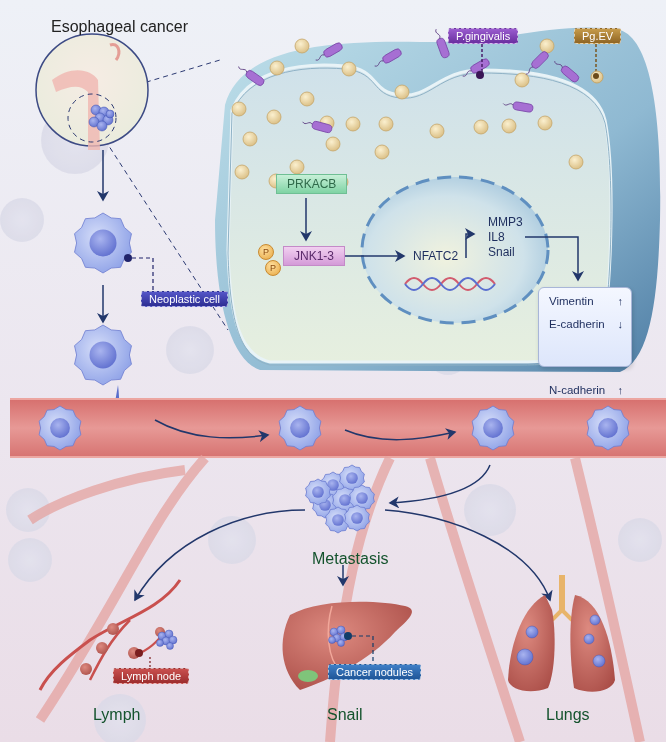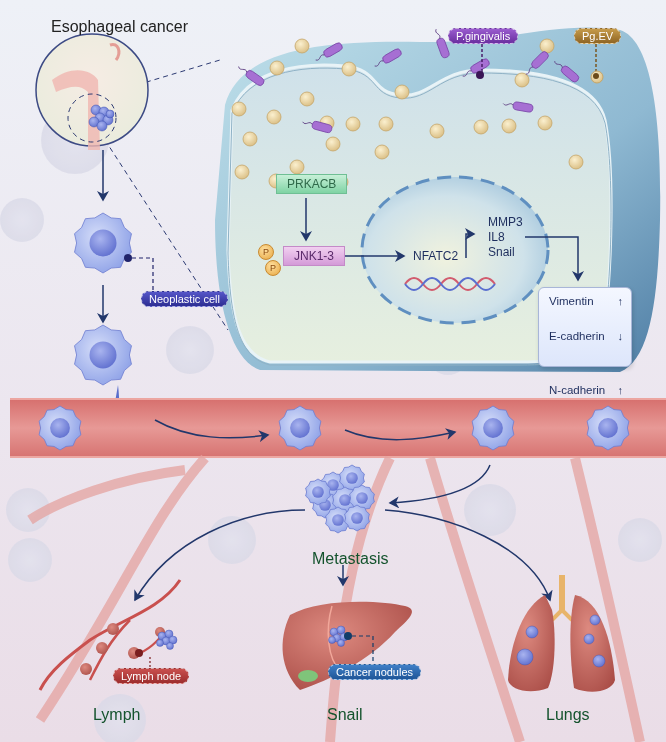--- a/index.html
+++ b/index.html
@@ -2,21 +2,21 @@
 <html><head>
 <meta charset="utf-8">
 <style>
   html,body{margin:0;padding:0;}
   body{width:666px;height:742px;overflow:hidden;background:#fff;font-family:"Liberation Sans",sans-serif;}
   #stage{position:relative;width:666px;height:742px;overflow:hidden;}
   svg#art{position:absolute;left:0;top:0;width:666px;height:742px;}
   .lbl{position:absolute;font-family:"Liberation Sans",sans-serif;white-space:nowrap;}
   .title{font-size:16px;color:#222;}
   .pathway{font-size:12px;color:#1e2e5e;}
-  .pill{border-radius:8px;color:#fff;font-size:11px;padding:1px 7px;border:1px dashed rgba(255,255,255,0.6);}
+  .pill{border-radius:3px;color:#fff;font-size:11px;padding:1px 7px;border:1px dashed rgba(255,255,255,0.6);}
   .pill-purple{background:linear-gradient(#9a5ccf,#6a2fa0);}
   .pill-gold{background:linear-gradient(#c69b4a,#8f6524);}
   .pill-navy{background:linear-gradient(#5556c8,#2d2e93);}
   .pill-red{background:linear-gradient(#c9504e,#9c2d2d);}
   .pill-blue{background:linear-gradient(#3f7fc7,#1f5698);}
   .prot{border-radius:0;font-size:12px;padding:2px 10px;}
   .prot-green{background:linear-gradient(#c8f0d8,#7fd3a4);color:#2f6a4a;border:1px solid #6fbf94;}
   .prot-pink{background:linear-gradient(#f1d0f0,#d49ad8);color:#5a2a6a;border:1px solid #c48ac8;}
   .ppill{width:14px;height:14px;border-radius:50%;background:radial-gradient(circle at 40% 35%,#ffe0a0,#e6a640);color:#8a4a10;font-size:9px;text-align:center;line-height:14px;border:1px solid #c98a30;}
   #emt-box{position:absolute;left:538px;top:287px;width:92px;height:78px;background:linear-gradient(#f4f7ff,#dde6fb);border:1px solid #a8b6d8;border-radius:6px;box-shadow:1px 2px 4px rgba(0,0,0,0.15);}
@@ -381,21 +381,21 @@
 <div class="lbl pathway" style="left:413px;top:249px;">NFATC2</div>
 <div class="lbl pathway" style="left:488px;top:215px;">MMP3</div>
 <div class="lbl pathway" style="left:488px;top:230px;">IL8</div>
 <div class="lbl pathway" style="left:488px;top:245px;">Snail</div>
 
 <div id="emt-box">
   <div class="emt-row" style="top:7px;">
     <span>Vimentin</span>
     <span class="arr">↑</span>
   </div>
-  <div class="emt-row" style="top:42px;">
+  <div class="emt-row" style="top:30px;">
     <span>E-cadherin</span>
     <span class="arr">↓</span>
   </div>
   <div class="emt-row" style="top:53px;margin-top:43px;">
     <span>N-cadherin</span>
     <span class="arr">↑</span>
   </div>
 </div>
 
 <div class="lbl pill pill-navy" style="left:115px;top:291px;margin-left:26px;">Neoplastic cell</div>

